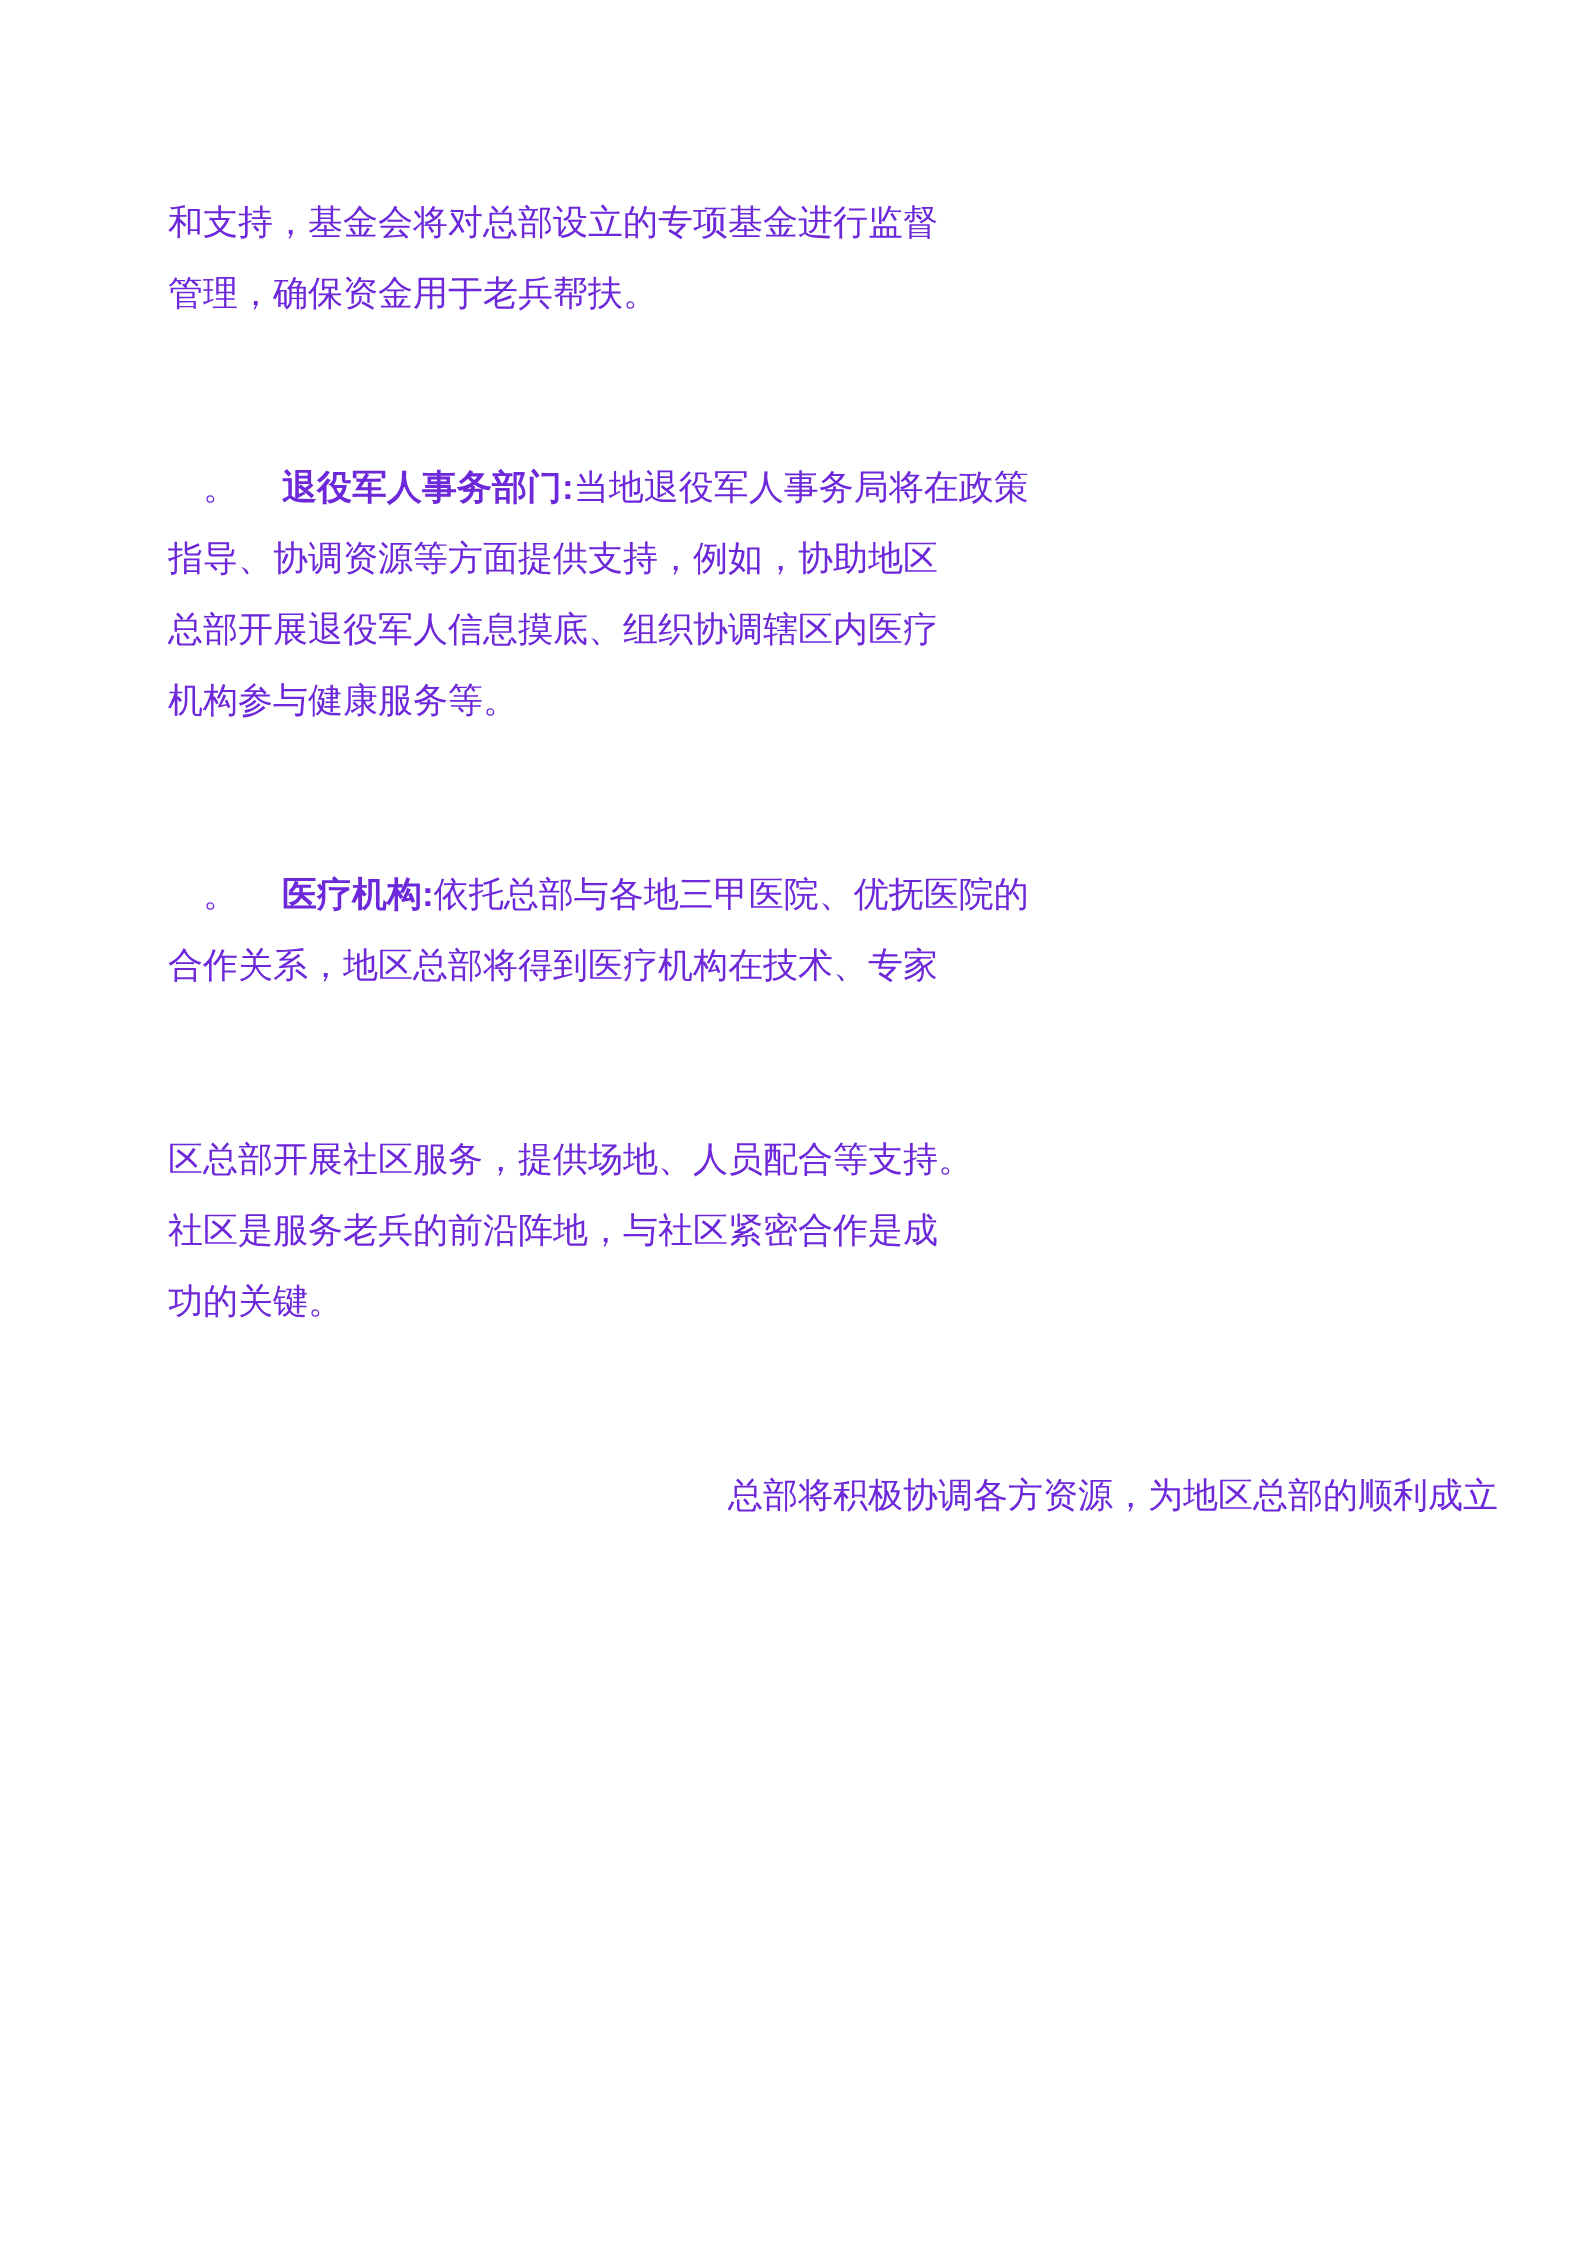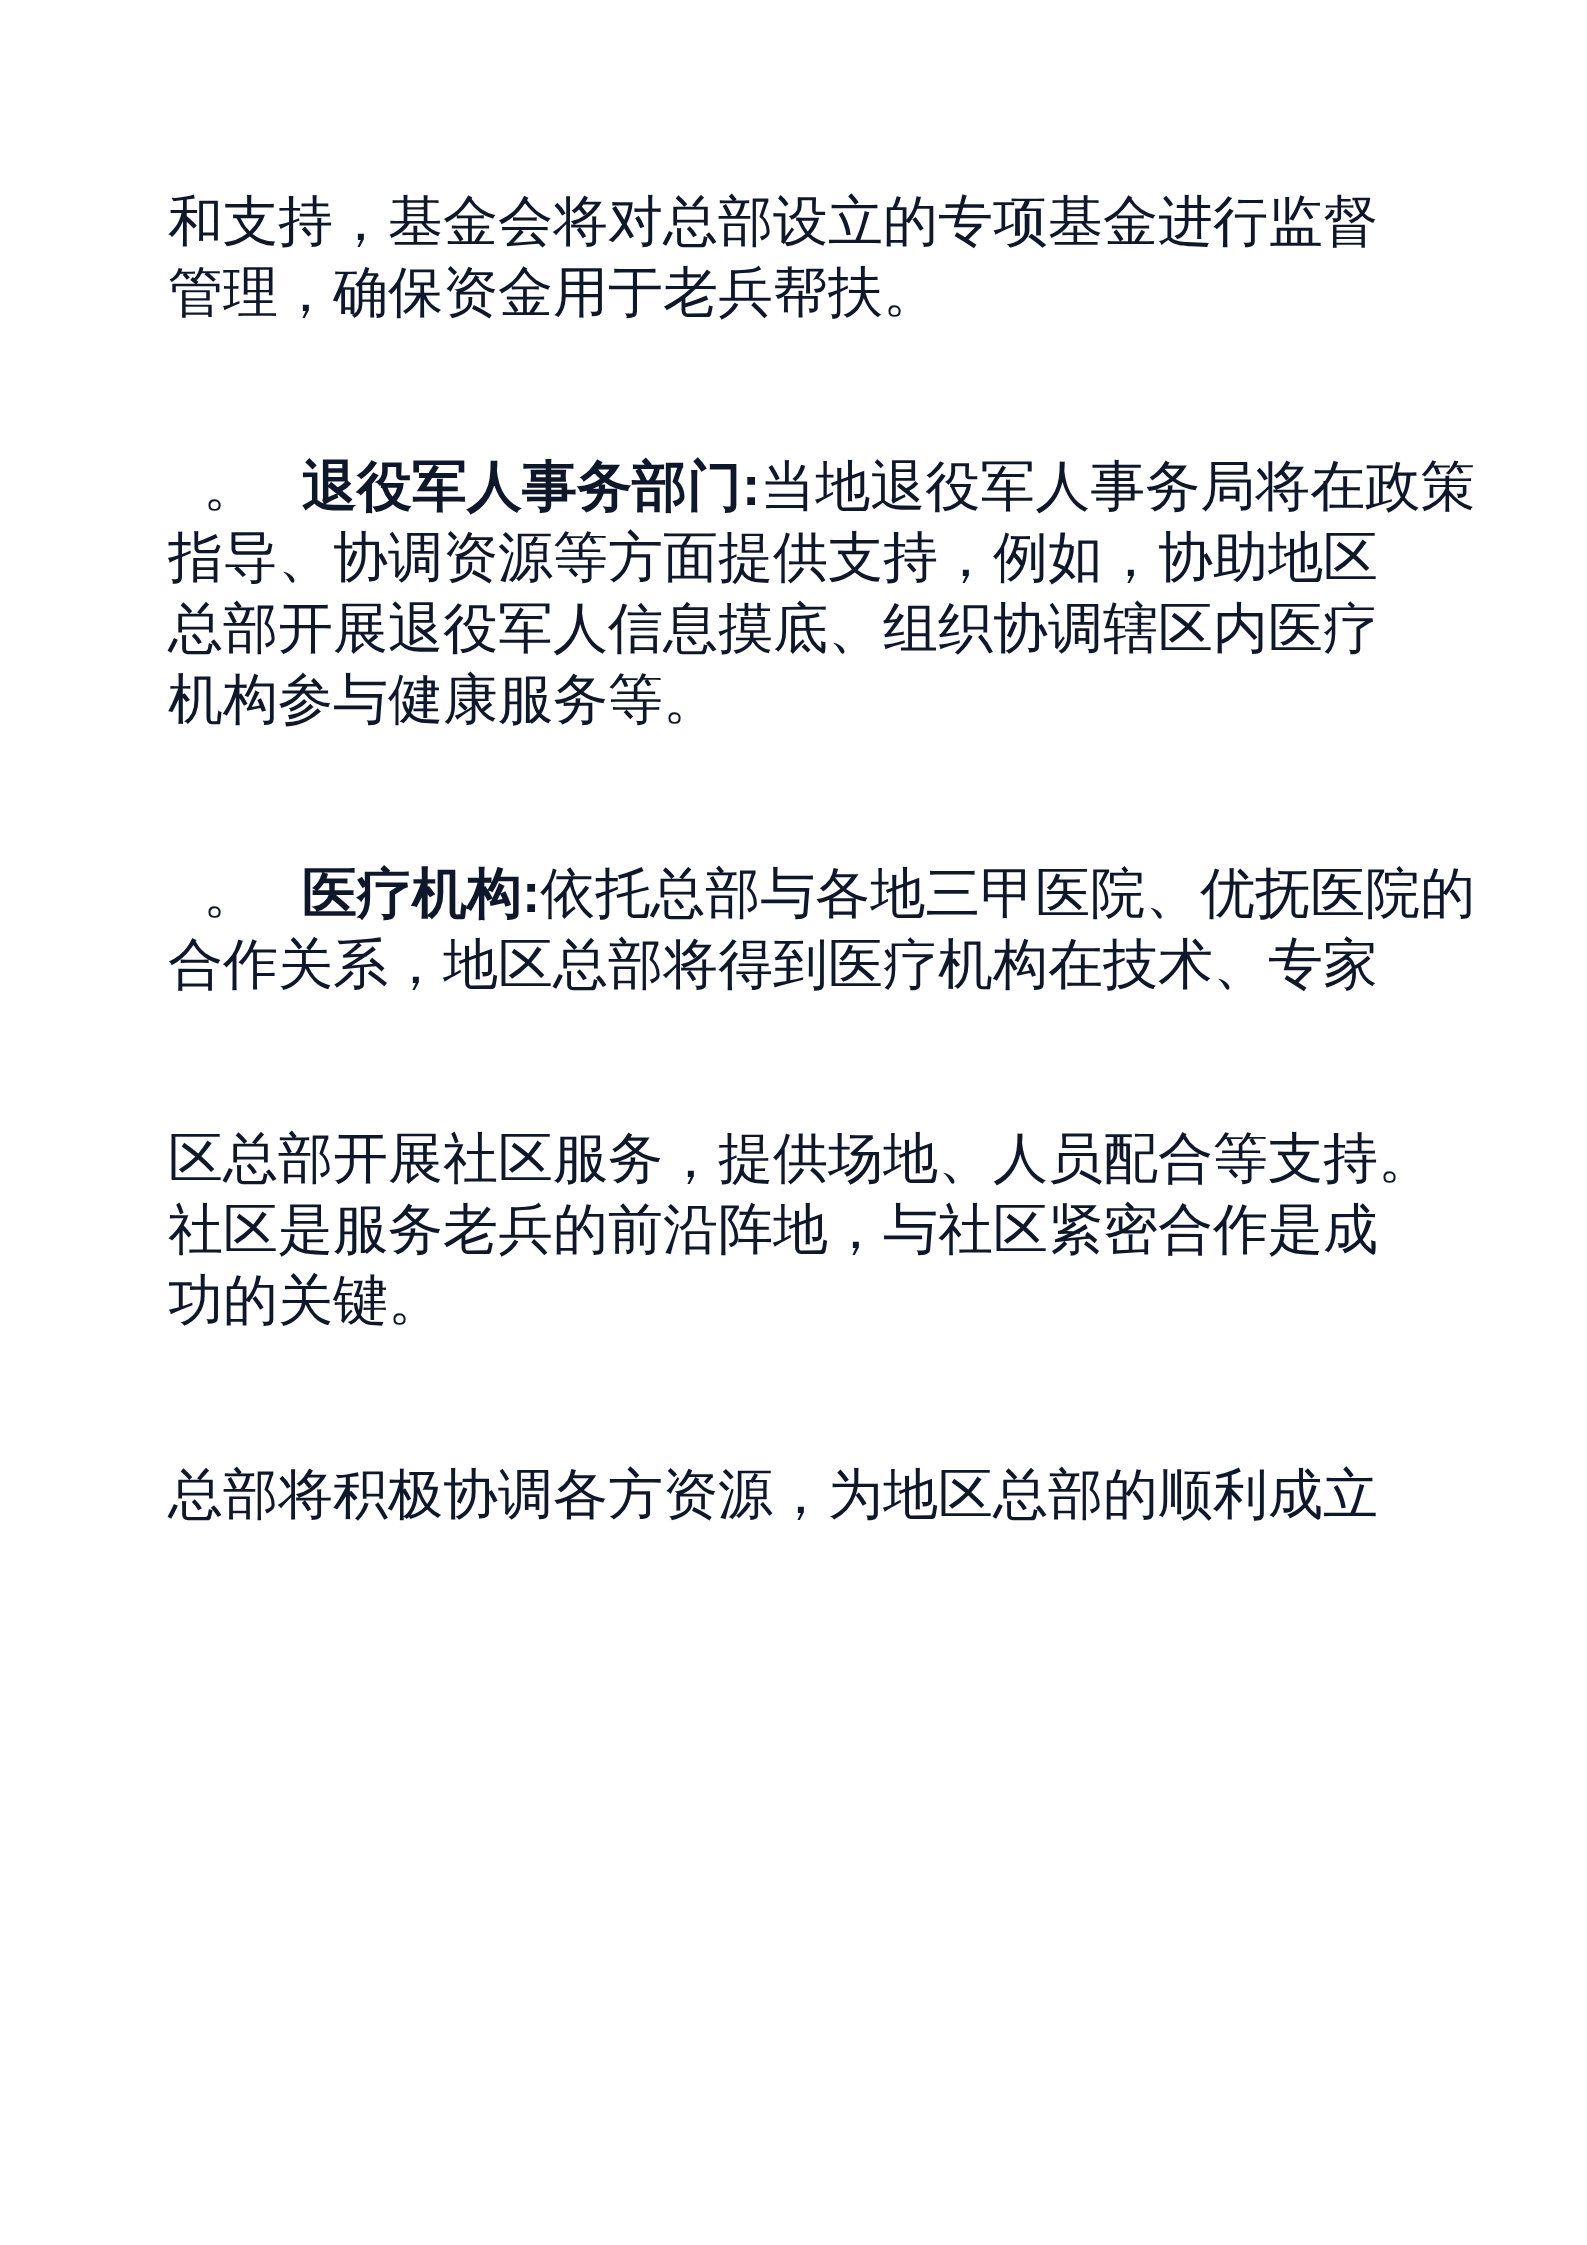--- a/index.html
+++ b/index.html
@@ -23,27 +23,27 @@
     .content {
       position: absolute;
       left: 168px;
       top: 186px;
       width: 1330px;
     }
     .para {
       margin: 0 0 123px 0;
       padding: 0;
     }
-    .para:last-child { margin-bottom: 0; }
+    .para:last-child { margin-bottom: 0; text-align: right; }
     .line {
-      font-size: 55px;
+      font-size: 35px;
       line-height: 71px;
       letter-spacing: 0;
       white-space: nowrap;
-      color: #0f172a;
+      color: #6d28d9;
     }
     .line.first { text-indent: 35px; }
     .label { font-weight: 700; margin-left: 44px; }
   </style>
 </head>
 <body>
 
 <div class="page">
   <main class="content">
       <div class="para">

